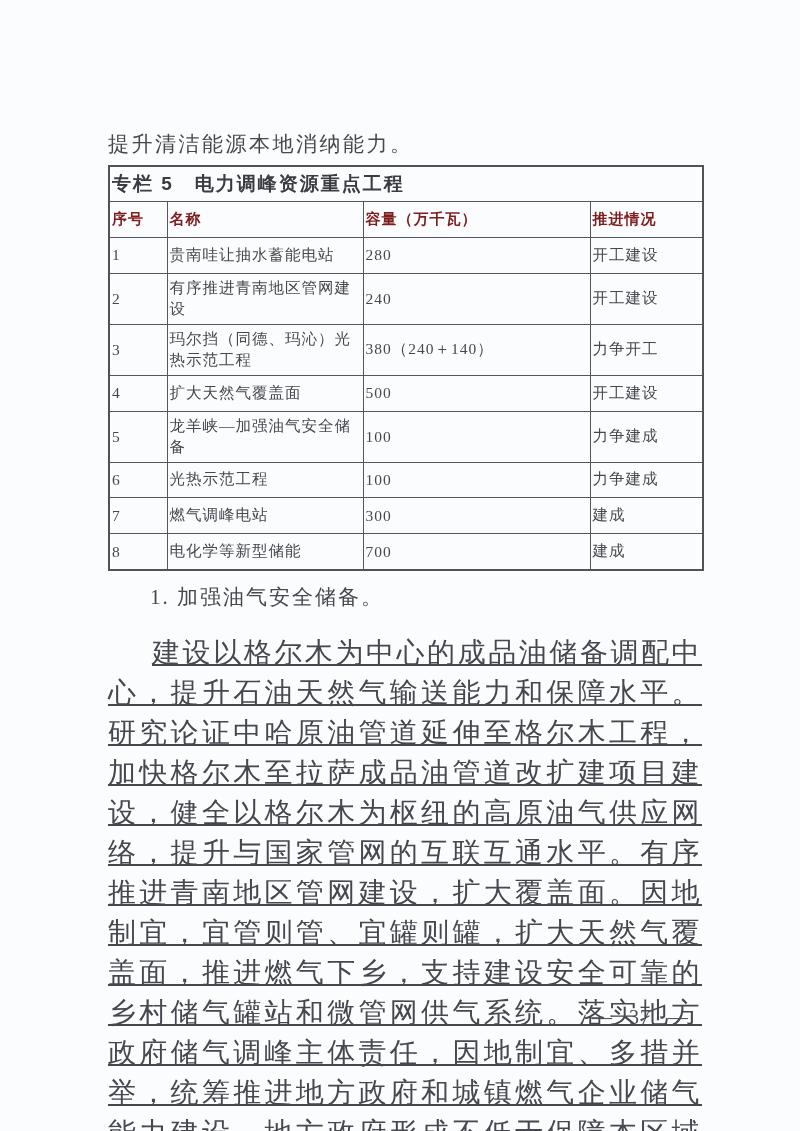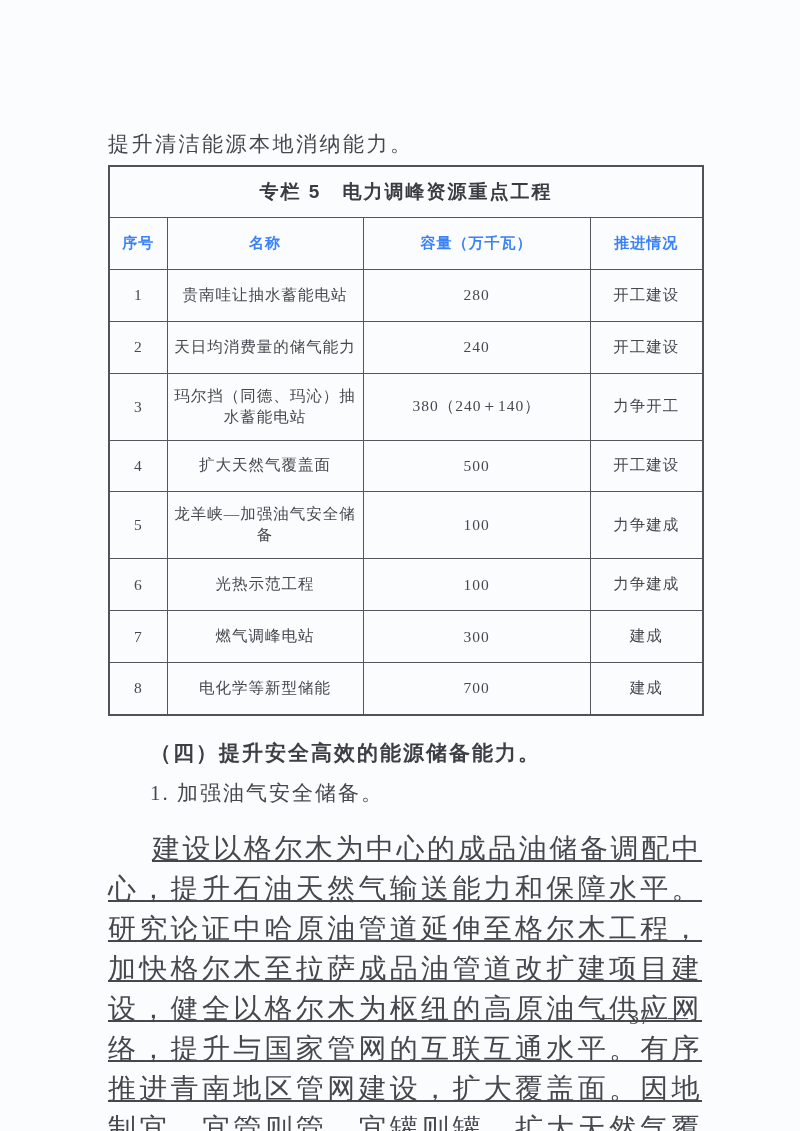--- a/index.html
+++ b/index.html
@@ -29,38 +29,38 @@
   }
   table.projects {
     border-collapse: collapse;
     table-layout: fixed;
     width: 594px;
     margin-top: 7px;
     border: 2px solid #4f5258;
   }
   table.projects td, table.projects th {
     border: 1px solid #53565c;
-    text-align: center;
+    text-align: left;
     vertical-align: middle;
-    padding: 12px 2px;
+    padding: 4px 2px;
     overflow: hidden;
   }
   .tbl-title {
     font-family: "Liberation Sans", sans-serif;
     font-weight: bold;
     font-size: 19px;
     color: #393c43;
     height: 26px;
     letter-spacing: 2px;
   }
   table.projects th {
     font-family: "Liberation Sans", sans-serif;
     font-weight: bold;
     font-size: 15px;
-    color: #3b82f6;
+    color: #7f1d1d;
     height: 27px;
     letter-spacing: 1px;
   }
   table.projects td.data {
     font-size: 15.5px;
     height: 26.8px;
     letter-spacing: 1px;
   }
   .section-heading {
     margin-top: 23px;
@@ -131,27 +131,27 @@
         <th>推进情况</th>
       </tr>
       <tr>
         <td class="data">1</td>
         <td class="data">贵南哇让抽水蓄能电站</td>
         <td class="data">280</td>
         <td class="data">开工建设</td>
       </tr>
       <tr>
         <td class="data">2</td>
-        <td class="data">天日均消费量的储气能力</td>
+        <td class="data">有序推进青南地区管网建设</td>
         <td class="data">240</td>
         <td class="data">开工建设</td>
       </tr>
       <tr>
         <td class="data">3</td>
-        <td class="data">玛尔挡（同德、玛沁）抽水蓄能电站</td>
+        <td class="data">玛尔挡（同德、玛沁）光热示范工程</td>
         <td class="data">380（240＋140）</td>
         <td class="data">力争开工</td>
       </tr>
       <tr>
         <td class="data">4</td>
         <td class="data">扩大天然气覆盖面</td>
         <td class="data">500</td>
         <td class="data">开工建设</td>
       </tr>
       <tr>
@@ -174,21 +174,20 @@
       </tr>
       <tr>
         <td class="data">8</td>
         <td class="data">电化学等新型储能</td>
         <td class="data">700</td>
         <td class="data">建成</td>
       </tr>
     </tbody>
   </table>
 
-  <div class="section-heading">（四）提升安全高效的能源储备能力。</div>
 
   <div class="item-heading">1. 加强油气安全储备。</div>
 
   <div class="body-paragraph">建设以格尔木为中心的成品油储备调配中心，提升石油天然气输送能力和保障水平。研究论证中哈原油管道延伸至格尔木工程，加快格尔木至拉萨成品油管道改扩建项目建设，健全以格尔木为枢纽的高原油气供应网络，提升与国家管网的互联互通水平。有序推进青南地区管网建设，扩大覆盖面。因地制宜，宜管则管、宜罐则罐，扩大天然气覆盖面，推进燃气下乡，支持建设安全可靠的乡村储气罐站和微管网供气系统。落实地方政府储气调峰主体责任，因地制宜、多措并举，统筹推进地方政府和城镇燃气企业储气能力建设，地方政府形成不低于保障本区域 3 天日均消费量的储气能力，城镇燃气企业形成不低于其年用气量 5%的储气能力，全面保障民生用气发展需求。建立健全油气管道保</div>
 
 </div>
 
 <div class="footer">
   <span class="dash">—</span>
   <span class="num">37</span>

